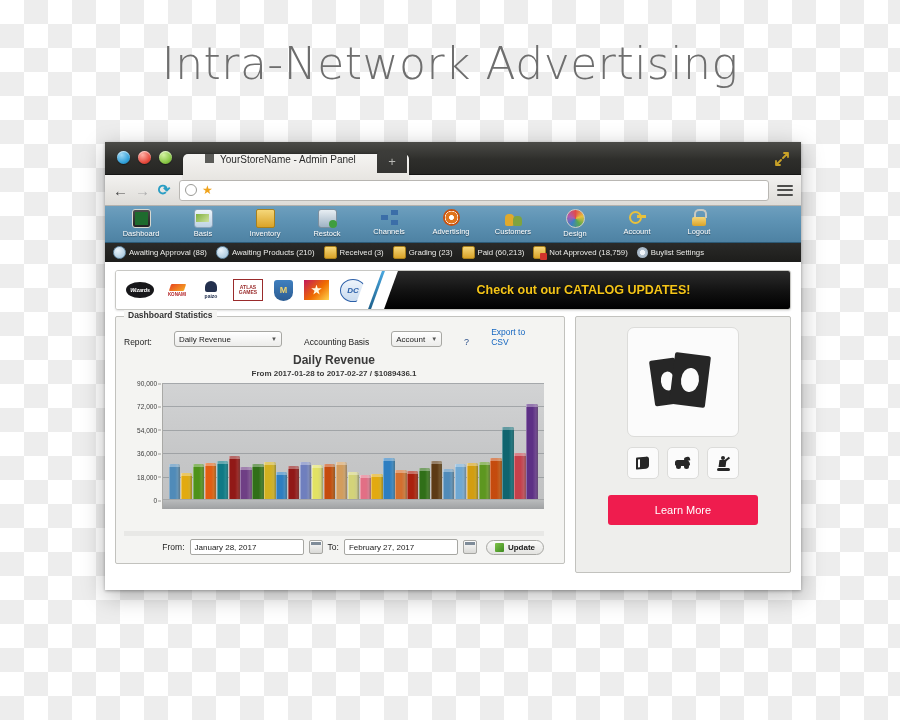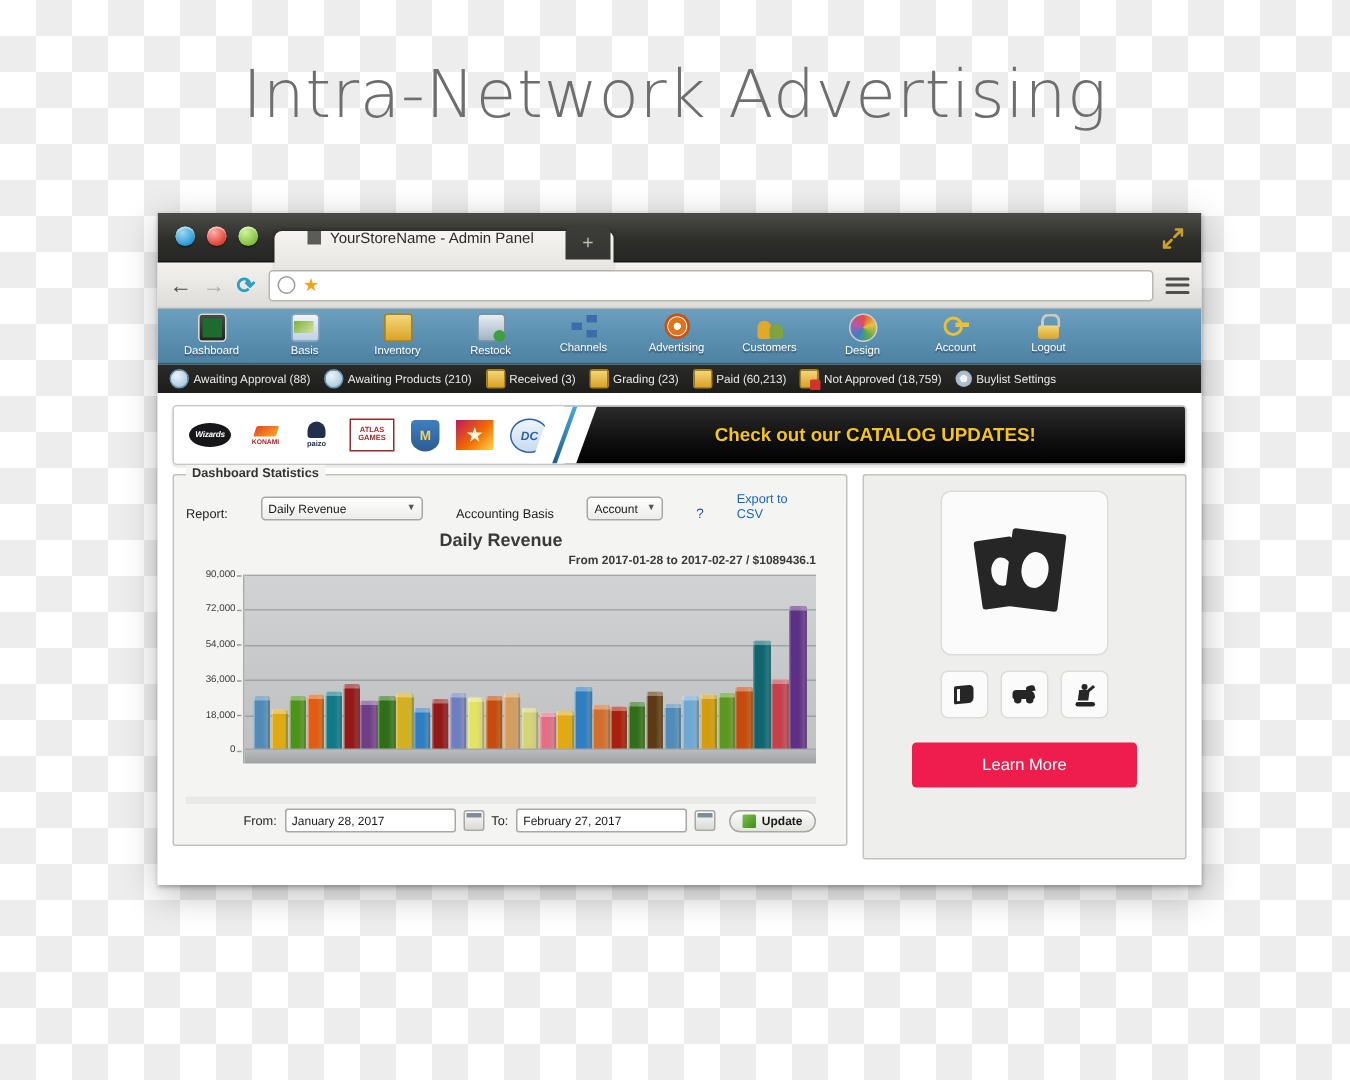--- a/index.html
+++ b/index.html
@@ -159,21 +159,21 @@
     height:14px;display:flex;align-items:center;padding:0 4px;gap:6px;font-size:8px;color:#1a1a1a;
   }
   .select.wide{width:100px;justify-content:space-between;}
   .select .caret{font-size:6px;color:#555;}
   .help{font-size:9px;color:#2a4f8a;cursor:pointer;}
   .export{margin-left:auto;font-size:8.5px;color:#1566c0;text-decoration:none;}
 
   
   .chart-wrap{margin-top:6px;}
   .chart-title{text-align:center;font-size:12px;font-weight:bold;color:#3a3a3a;}
-  .chart-sub{text-align:right;font-size:8px;font-weight:bold;color:#3a3a3a;margin-top:2px;}
+  .chart-sub{text-align:center;font-size:8px;font-weight:bold;color:#3a3a3a;margin-top:2px;}
   .plot{
     position:relative;height:148px;margin-top:5px;padding-left:38px;
   }
   .yaxis{
     position:absolute;left:0;top:0;width:36px;height:126px;
   }
   .ytick{
     position:absolute;right:3px;font-size:6.5px;color:#3a3a3a;transform:translateY(-50%);
     white-space:nowrap;
   }

